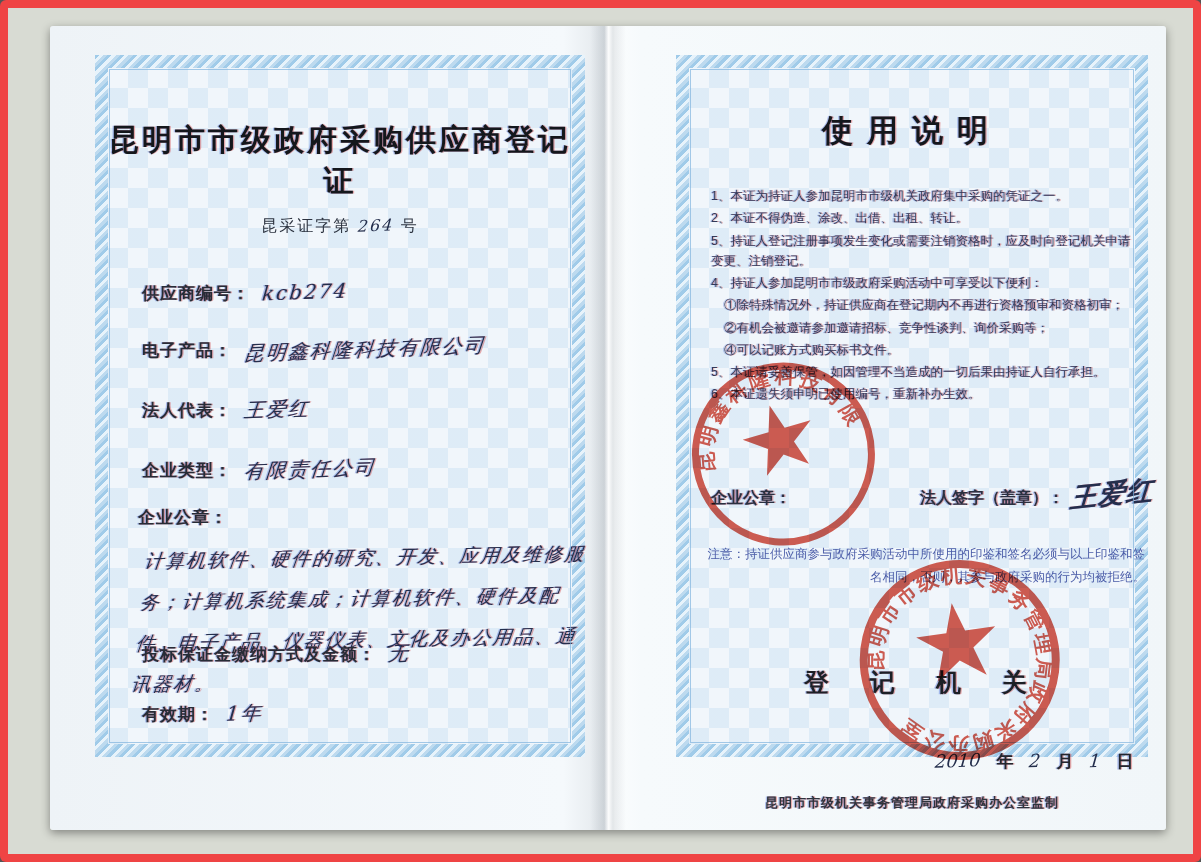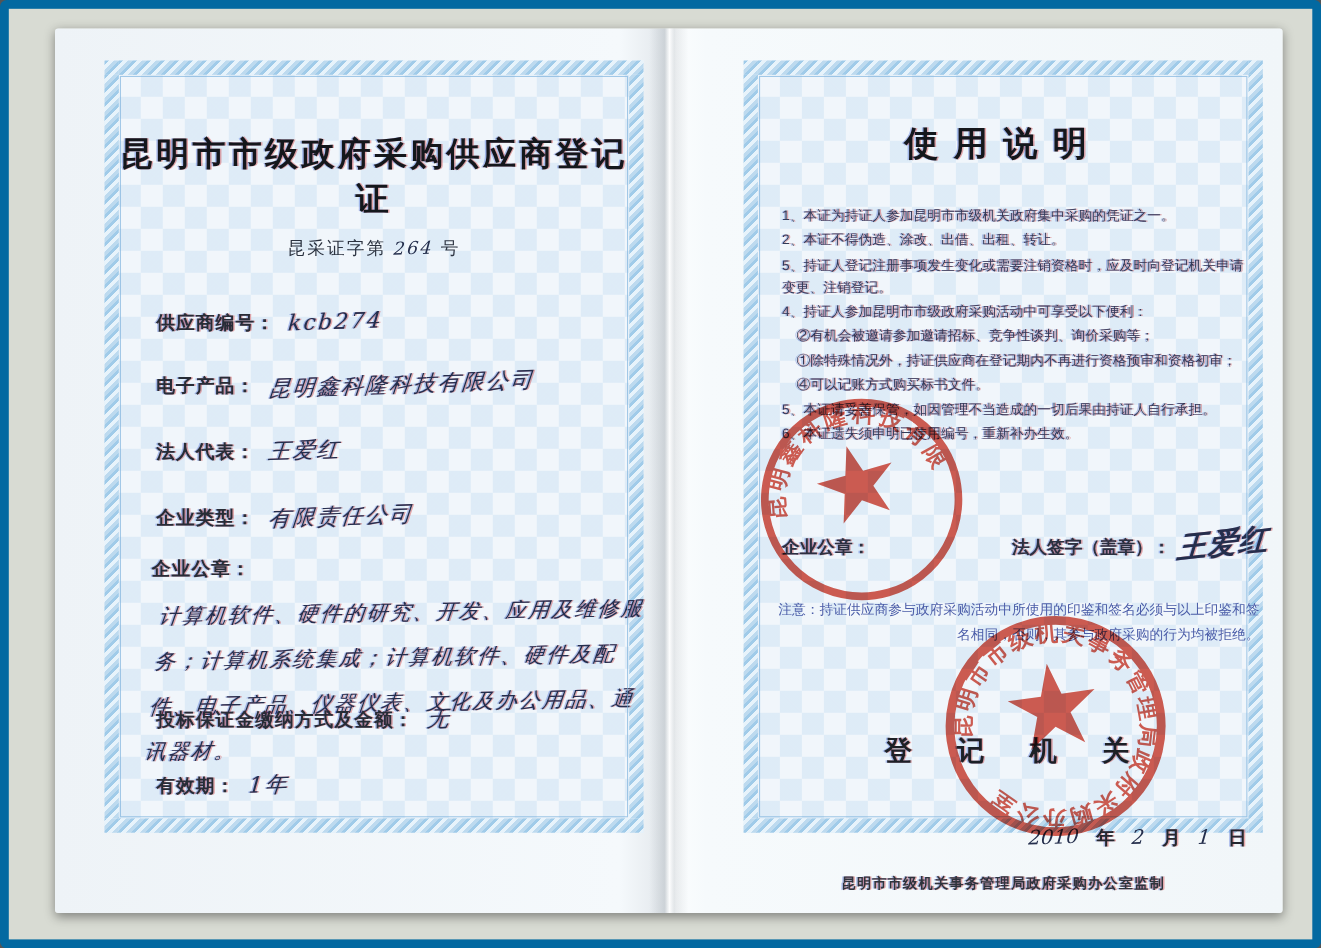--- a/index.html
+++ b/index.html
@@ -1,17 +1,17 @@
 <!DOCTYPE html>
 <html><head>
 <meta charset="utf-8">
 <style>
   * { margin:0; padding:0; box-sizing:border-box; }
   body { background:#555; font-family:"Liberation Sans", sans-serif; }
-  .canvas { position:relative; width:1201px; height:862px; background:#0369a1; border-radius:6px; overflow:hidden; }
+  .canvas { position:relative; width:1201px; height:862px; background:#ef4444; border-radius:6px; overflow:hidden; }
   .scan-bg { position:absolute; left:8px; top:8px; right:8px; bottom:8px; background:#d8dbd3; }
   .booklet { position:absolute; left:50px; top:26px; width:1116px; height:804px; border-radius:3px;
     background:linear-gradient(90deg,#eef3f7 0%,#f5f9fc 46%,#e3e8ec 49.6%,#fbfdfe 50.6%,#f6fafc 53%,#f1f6f9 100%);
     box-shadow:0 3px 10px rgba(0,0,0,.4); }
   .fold { position:absolute; left:540px; top:0; width:36px; height:804px;
     background:linear-gradient(90deg,transparent,rgba(100,110,120,.18) 40%,rgba(255,255,255,.85) 52%,rgba(100,110,120,.14) 64%,transparent); }
 
   .page-frame { position:absolute; border:13px solid transparent;
     border-image:repeating-linear-gradient(135deg,#a0cbe9 0 3px,#e7f3fb 3px 6px,#bddaef 6px 9px) 13;
     background-color:#f1f6fb;
@@ -116,22 +116,22 @@
     </div>
 
     <div class="page-frame frame-right">
       <div class="abs use-title cab">使用说明</div>
 
       <div class="abs inst-list">
         <div class="li cab">1、本证为持证人参加昆明市市级机关政府集中采购的凭证之一。</div>
         <div class="li cab">2、本证不得伪造、涂改、出借、出租、转让。</div>
         <div class="li cab">5、持证人登记注册事项发生变化或需要注销资格时，应及时向登记机关申请变更、注销登记。</div>
         <div class="li cab">4、持证人参加昆明市市级政府采购活动中可享受以下便利：</div>
+        <div class="li sub cab">①除特殊情况外，持证供应商在登记期内不再进行资格预审和资格初审；</div>
         <div class="li sub cab">②有机会被邀请参加邀请招标、竞争性谈判、询价采购等；</div>
-        <div class="li sub cab">①除特殊情况外，持证供应商在登记期内不再进行资格预审和资格初审；</div>
         <div class="li sub cab">④可以记账方式购买标书文件。</div>
         <div class="li cab">5、本证请妥善保管，如因管理不当造成的一切后果由持证人自行承担。</div>
         <div class="li cab">6、本证遗失须申明已使用编号，重新补办生效。</div>
       </div>
 
       <div class="abs seal-row cab">
         <span>企业公章：</span>
         <span style="display:inline-block;width:120px;"></span>
         <span>法人签字（盖章）：</span>
         <span class="hand signature">王爱红</span>

